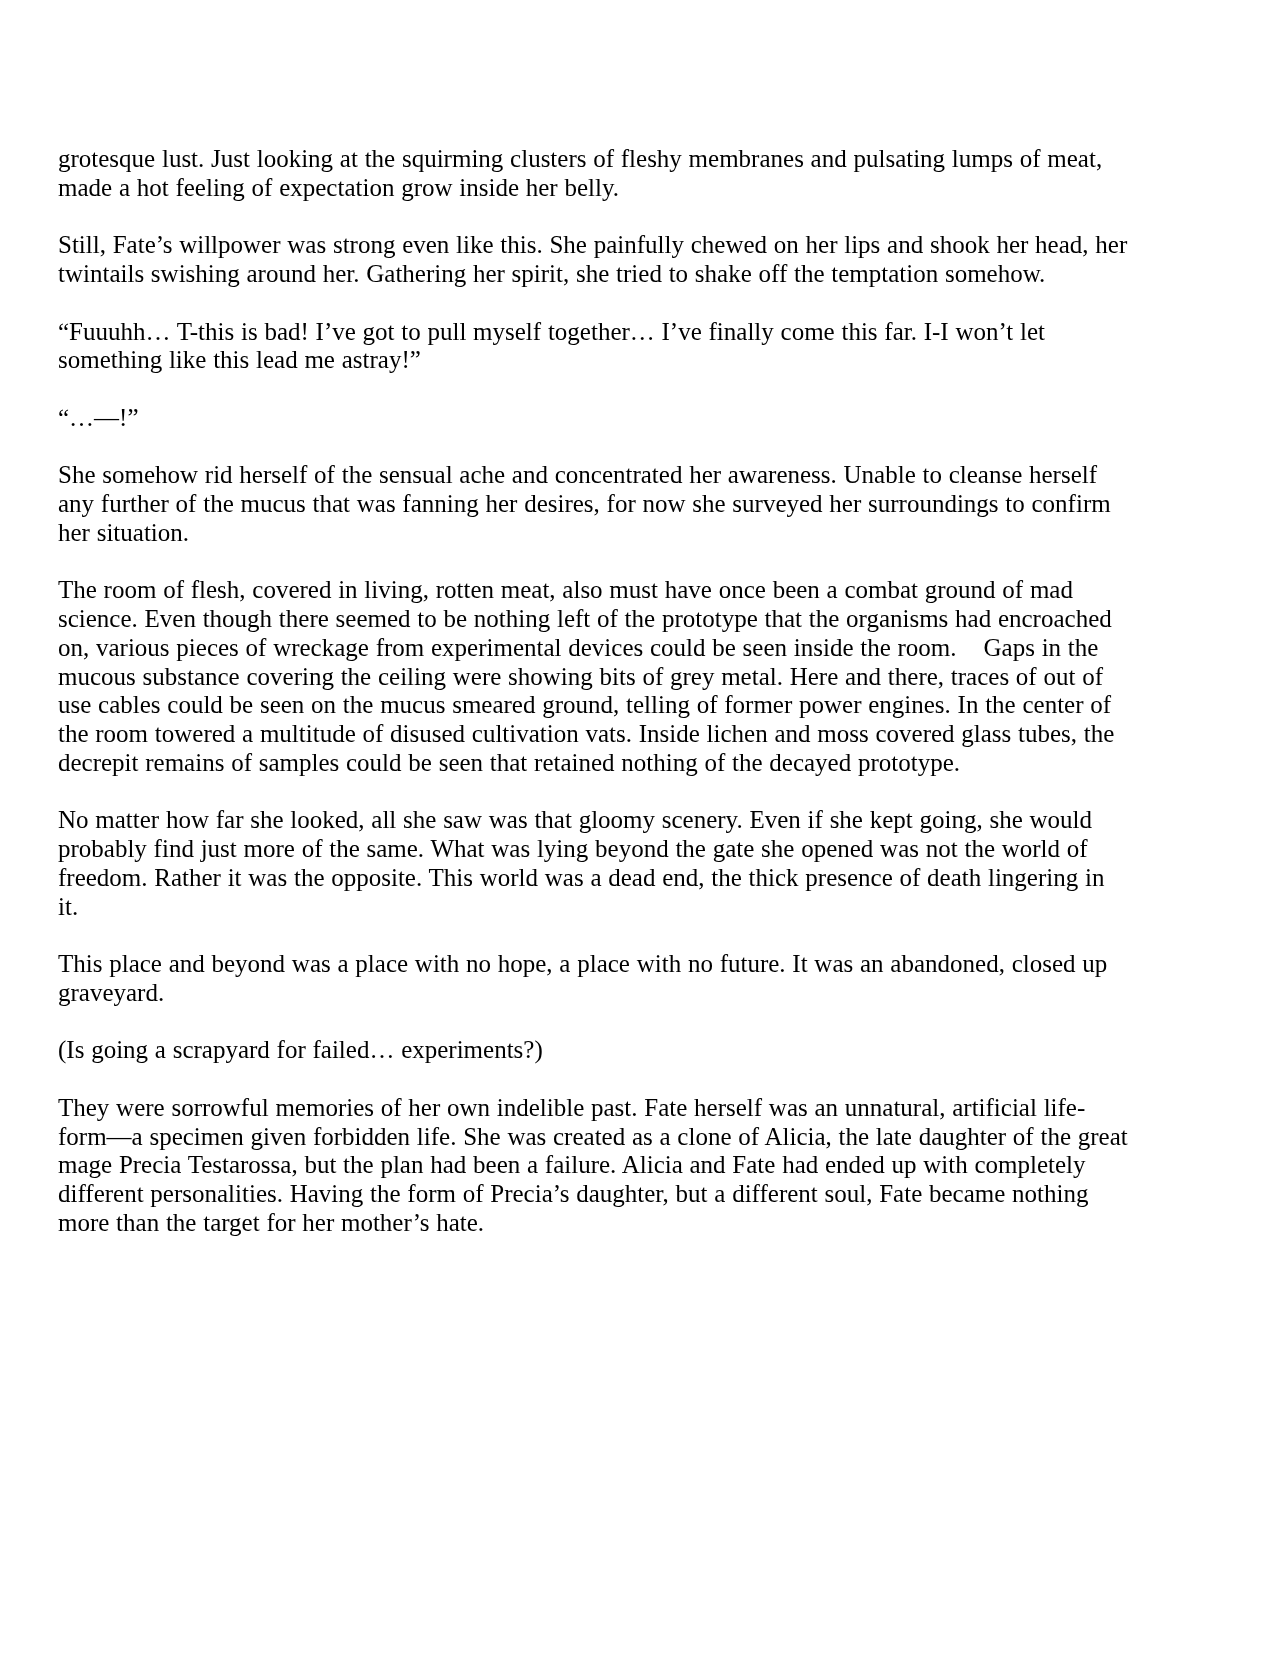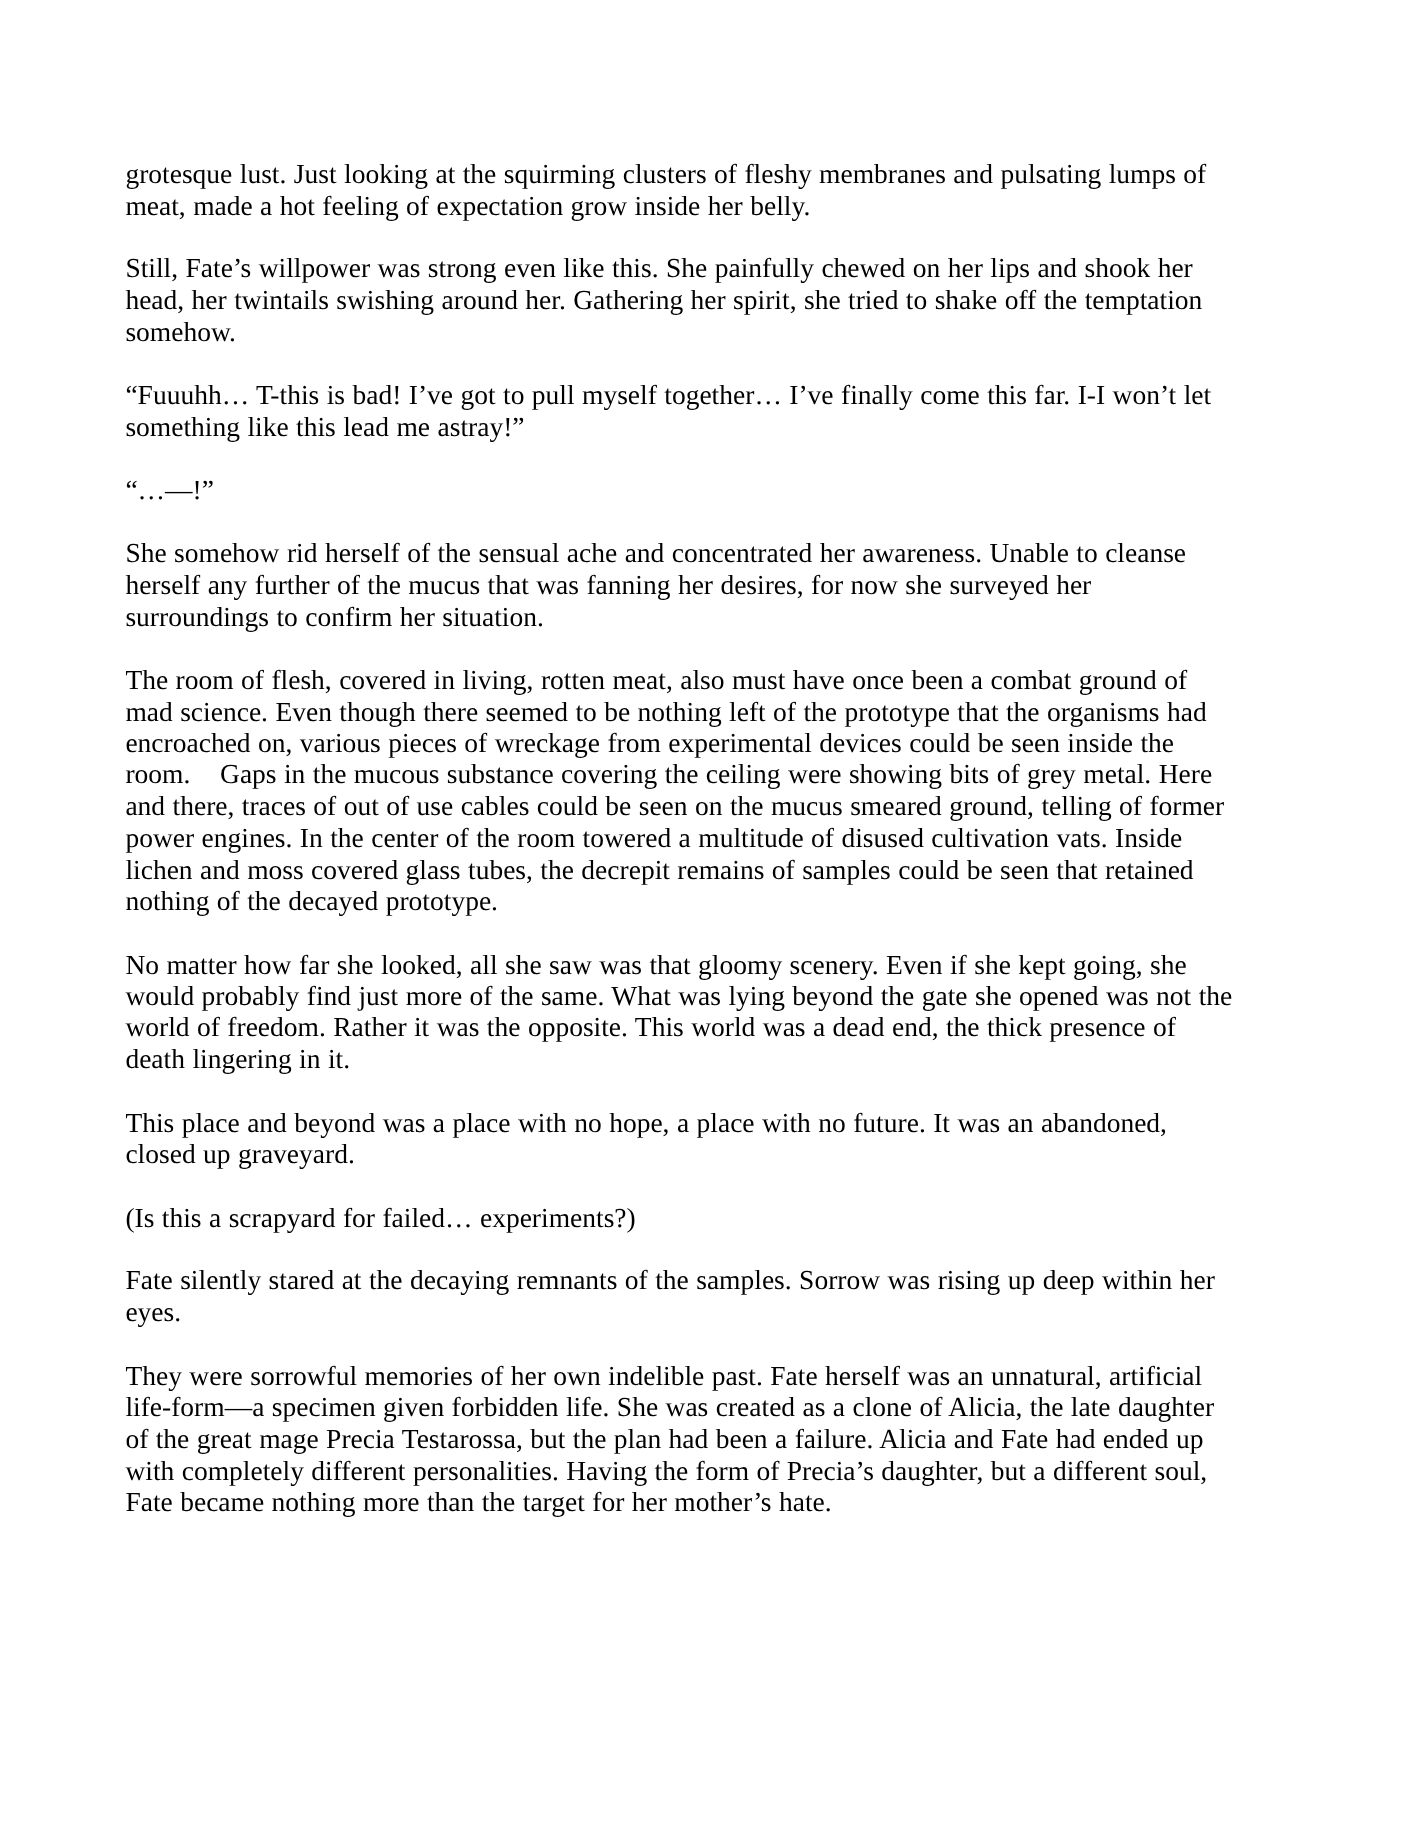--- a/index.html
+++ b/index.html
@@ -10,21 +10,21 @@
   body {
     width: 1280px;
     height: 1656px;
     overflow: hidden;
   }
   .page {
     box-sizing: border-box;
     width: 1280px;
     height: 1656px;
     background: #ffffff;
-    padding: 145px 152px 0 114px;
+    padding: 145px 152px 0 58px;
     font-family: "Liberation Serif", "DejaVu Serif", serif;
     font-size: 25px;
     line-height: 28.75px;
     color: #000000;
     text-align: left;
   }
   .page p {
     margin: 0 0 28.75px 0;
     white-space: pre-wrap;
     word-spacing: 0.02em;
@@ -35,16 +35,15 @@
 
 <div class="page">
   <p>grotesque lust. Just looking at the squirming clusters of fleshy membranes and pulsating lumps of meat, made a hot feeling of expectation grow inside her belly.</p>
   <p>Still, Fate’s willpower was strong even like this. She painfully chewed on her lips and shook her head, her twintails swishing around her. Gathering her spirit, she tried to shake off the temptation somehow.</p>
   <p>“Fuuuhh… T-this is bad! I’ve got to pull myself together… I’ve finally come this far. I-I won’t let something like this lead me astray!”</p>
   <p>“…—!”</p>
   <p>She somehow rid herself of the sensual ache and concentrated her awareness. Unable to cleanse herself any further of the mucus that was fanning her desires, for now she surveyed her surroundings to confirm her situation.</p>
   <p>The room of flesh, covered in living, rotten meat, also must have once been a combat ground of mad science. Even though there seemed to be nothing left of the prototype that the organisms had encroached on, various pieces of wreckage from experimental devices could be seen inside the room.    Gaps in the mucous substance covering the ceiling were showing bits of grey metal. Here and there, traces of out of use cables could be seen on the mucus smeared ground, telling of former power engines. In the center of the room towered a multitude of disused cultivation vats. Inside lichen and moss covered glass tubes, the decrepit remains of samples could be seen that retained nothing of the decayed prototype.</p>
   <p>No matter how far she looked, all she saw was that gloomy scenery. Even if she kept going, she would probably find just more of the same. What was lying beyond the gate she opened was not the world of freedom. Rather it was the opposite. This world was a dead end, the thick presence of death lingering in it.</p>
   <p>This place and beyond was a place with no hope, a place with no future. It was an abandoned, closed up graveyard.</p>
-  <p>(Is this a scrapyard for failed… experiments?)</p>
-  <p>Fate silently stared at the decaying remnants of the samples. Sorrow was rising up deep within her eyes.</p>
+  <p>(Is going a scrapyard for failed… experiments?)</p>
   <p>They were sorrowful memories of her own indelible past. Fate herself was an unnatural, artificial life-form—a specimen given forbidden life. She was created as a clone of Alicia, the late daughter of the great mage Precia Testarossa, but the plan had been a failure. Alicia and Fate had ended up with completely different personalities. Having the form of Precia’s daughter, but a different soul, Fate became nothing more than the target for her mother’s hate.</p>
 </div>
 
 </body></html>

